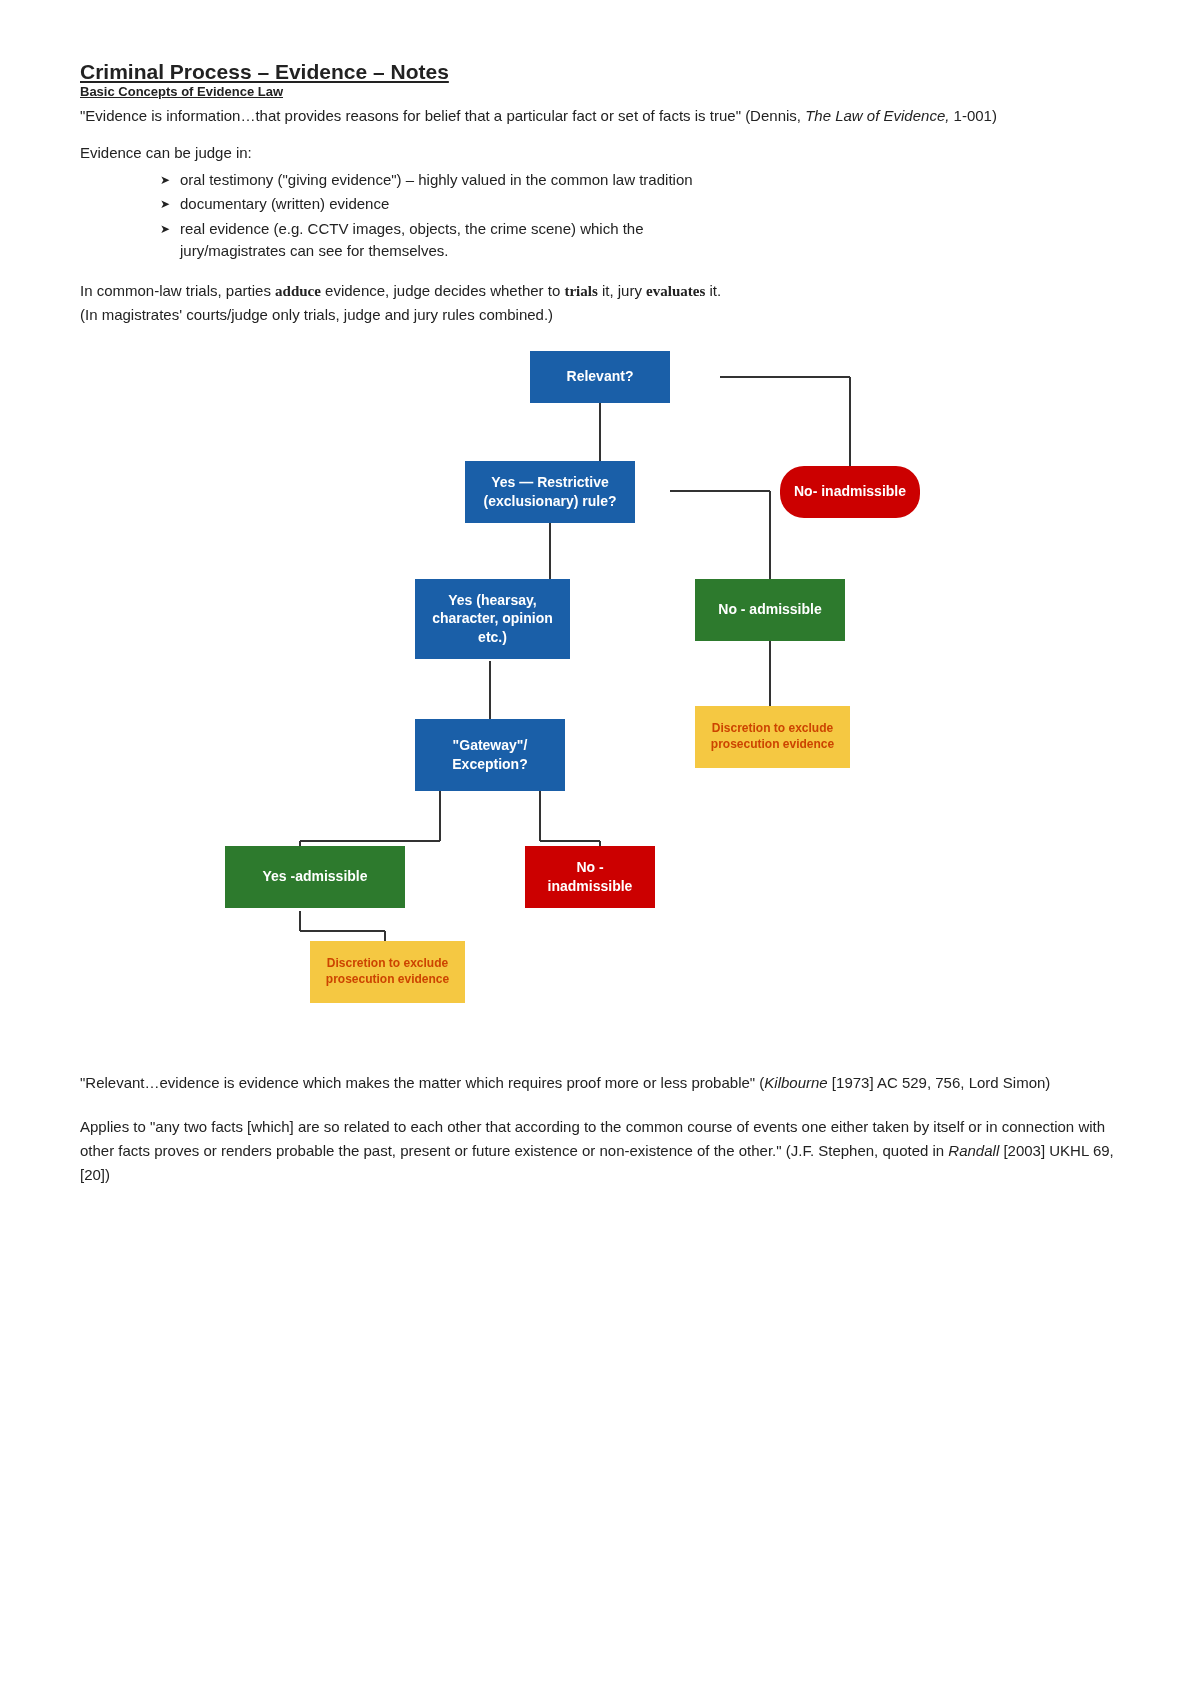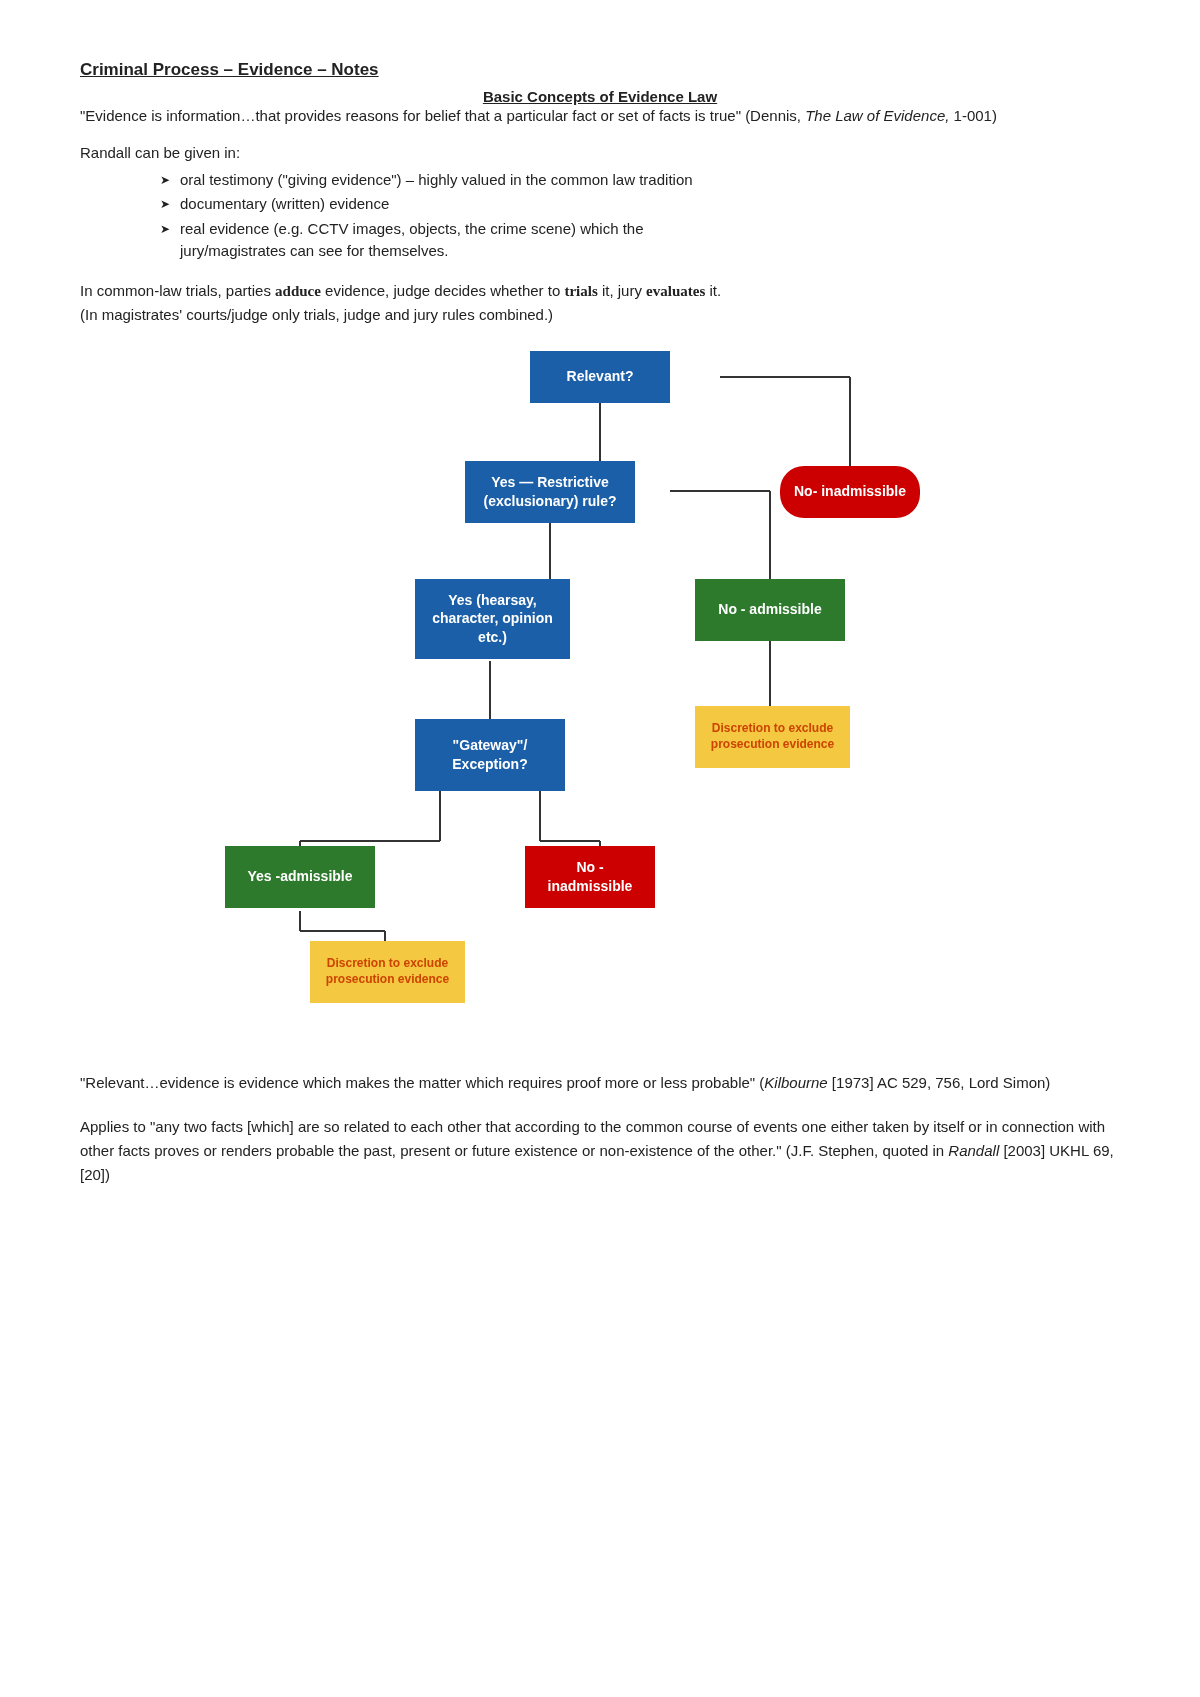--- a/index.html
+++ b/index.html
@@ -6,31 +6,30 @@
     body {
       background: #ffffff;
       font-family: Arial, sans-serif;
       font-size: 15px;
       color: #222;
       width: 1200px;
       min-height: 1697px;
       padding: 60px 80px;
     }
     .page-title {
-      font-size: 17px;
-      font-weight: bold;
-      text-decoration: underline;
-      margin-bottom: 8px;
-    }
-    .section-title {
-      font-size: 15px;
+      font-size: 21px;
       font-weight: bold;
       text-decoration: underline;
       margin-bottom: 0;
-      text-align: center;
+    }
+    .section-title {
+      font-size: 13px;
+      font-weight: bold;
+      text-decoration: underline;
+      margin-bottom: 6px;
     }
     .intro-quote {
       margin-bottom: 16px;
       line-height: 1.5;
     }
     .intro-quote em { font-style: italic; }
     .evidence-intro {
       margin-bottom: 8px;
     }
     .bullet-list {
@@ -112,21 +111,21 @@
 
 <div class="page-title">Criminal Process – Evidence – Notes</div>
 
 <div class="section-title">Basic Concepts of Evidence Law</div>
 
 <div class="intro-quote">
   "Evidence is information…that provides reasons for belief that a particular fact or set of facts is true"
   (Dennis, <em>The Law of Evidence,</em> 1-001)
 </div>
 
-<div class="evidence-intro">Randall can be given in:</div>
+<div class="evidence-intro">Evidence can be judge in:</div>
 
 <ul class="bullet-list">
   <li>oral testimony ("giving evidence") – highly valued in the common law tradition</li>
   <li>documentary (written) evidence</li>
   <li>real evidence (e.g. CCTV images, objects, the crime scene) which the<br>jury/magistrates can see for themselves.</li>
 </ul>
 
 <div class="common-law-text">
   In common-law trials, parties <strong>adduce</strong> evidence, judge decides whether to <strong>trials</strong> it, jury <strong>evaluates</strong> it.<br>
   (In magistrates' courts/judge only trials, judge and jury rules combined.)
@@ -184,21 +183,21 @@
     </div>
 
     <div class="fc-box fc-orange-text" style="width:155px; height:62px; left:485px; top:355px; background:#f5c842; color:#cc4400; font-size:12px;">
       <span>Discretion to exclude prosecution evidence</span>
     </div>
 
     <div class="fc-box fc-blue" style="width:150px; height:72px; left:205px; top:368px;">
       <span>"Gateway"/ Exception?</span>
     </div>
 
-    <div class="fc-box fc-green" style="width:150px; height:62px; left:15px; top:495px;">
+    <div class="fc-box fc-green" style="width:180px; height:62px; left:15px; top:495px;">
       <span>Yes -admissible</span>
     </div>
 
     <div class="fc-box fc-red" style="width:130px; height:62px; left:315px; top:495px;">
       <span>No - inadmissible</span>
     </div>
 
     <div class="fc-box" style="width:155px; height:62px; left:100px; top:590px; background:#f5c842; color:#cc4400; font-size:12px; font-weight:bold; text-align:center; display:flex; align-items:center; justify-content:center;">
       <span>Discretion to  exclude prosecution evidence</span>
     </div>

